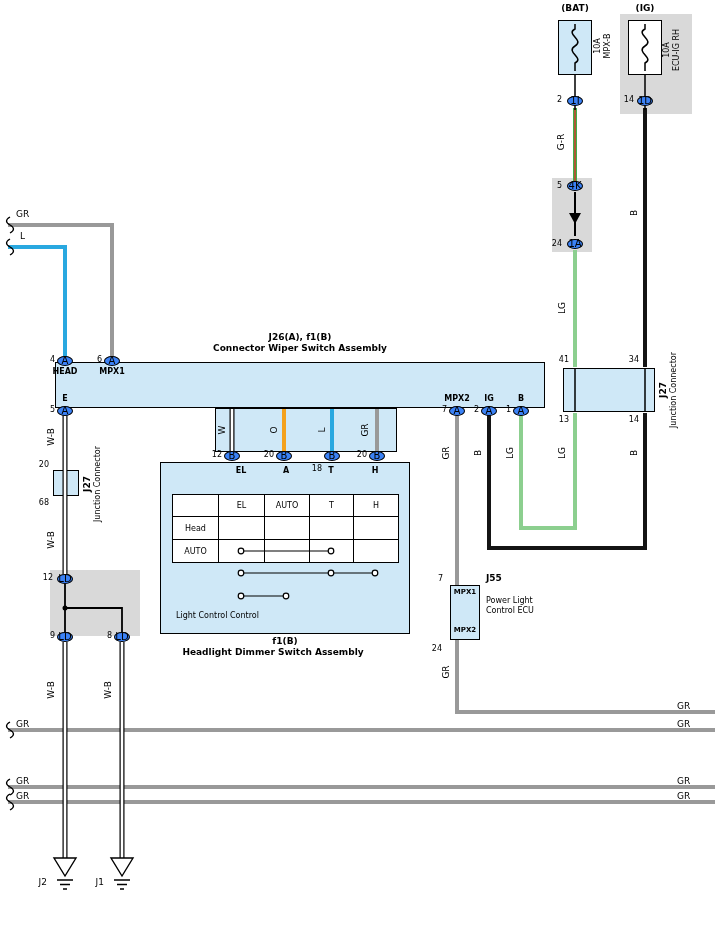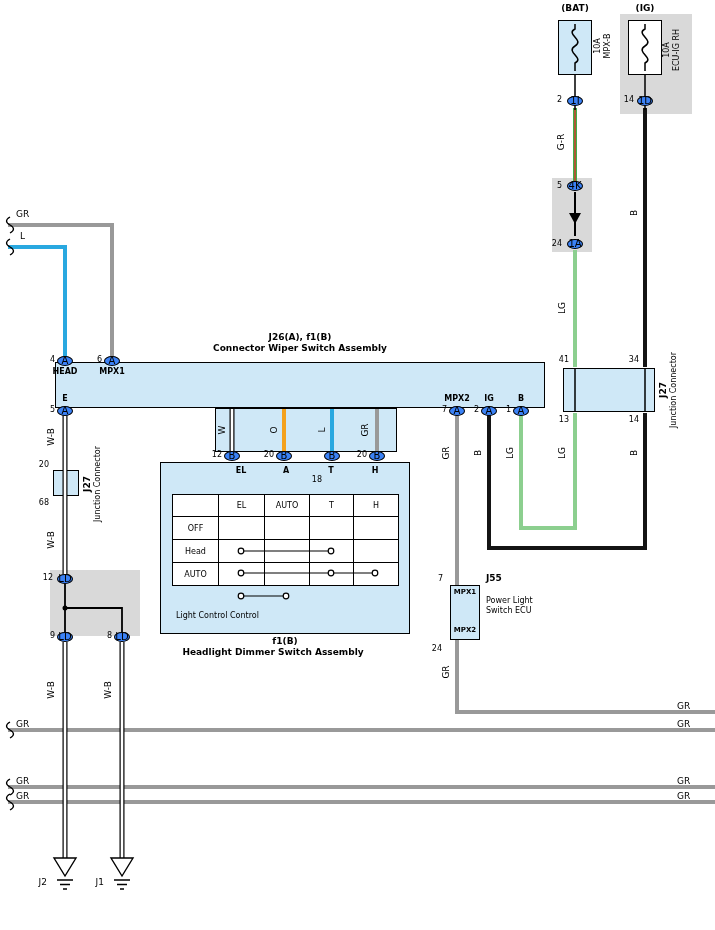--- a/index.html
+++ b/index.html
@@ -57,27 +57,20 @@
       </colgroup>
     <tbody>
         <tr style="height:22px">
       <td></td>
       <td>EL</td>
       <td>AUTO</td>
       <td>T</td>
       <td>H</td>
     </tr>
     <tr style="height:23px">
-      <td>OFF</td>
-      <td></td>
-          <td></td>
-      <td></td>
-          <td></td>
-    </tr>
-    <tr style="height:23px">
       <td>Head</td>
       <td></td>
           <td></td>
       <td></td>
           <td></td>
     </tr>
     <tr style="height:23px">
       <td>AUTO</td>
       <td></td>
           <td></td>
@@ -201,21 +194,21 @@
   <span class="pin r" style="left:546px;top:182px;width:16px">5</span>
   <span class="pin r" style="left:540px;top:240px;width:22px">24</span>
   <span class="pin r" style="left:40px;top:356px;width:15px">4</span>
   <span class="pin r" style="left:87px;top:356px;width:15px">6</span>
   <span class="pin r" style="left:40px;top:406px;width:15px">5</span>
   <span class="pin r" style="left:432px;top:406px;width:15px">7</span>
   <span class="pin r" style="left:464px;top:406px;width:15px">2</span>
   <span class="pin r" style="left:496px;top:406px;width:15px">1</span>
   <span class="pin r" style="left:203px;top:451px;width:19px">12</span>
   <span class="pin r" style="left:255px;top:451px;width:19px">20</span>
-  <span class="pin r" style="left:303px;top:476px;width:19px">18</span>
+  <span class="pin r" style="left:303px;top:465px;width:19px">18</span>
   <span class="pin r" style="left:348px;top:451px;width:19px">20</span>
   <span class="pin r" style="left:554px;top:356px;width:15px">41</span>
   <span class="pin r" style="left:624px;top:356px;width:15px">34</span>
   <span class="pin r" style="left:554px;top:416px;width:15px">13</span>
   <span class="pin r" style="left:624px;top:416px;width:15px">14</span>
   <span class="pin r" style="left:32px;top:461px;width:17px">20</span>
   <span class="pin r" style="left:32px;top:499px;width:17px">68</span>
   <span class="pin r" style="left:426px;top:575px;width:17px">7</span>
   <span class="pin r" style="left:420px;top:645px;width:22px">24</span>
   <span class="pin r" style="left:34px;top:574px;width:19px">12</span>
@@ -255,21 +248,21 @@
     <div>Junction Connector</div>
   </div>
   <div class="vblock" style="left:669px;top:390px">
     <div class="b" style="font-size:9px">J27</div>
     <div>Junction Connector</div>
   </div>
   <span class="cap cap7" style="left:465px;top:589px">MPX1</span>
   <span class="cap cap7" style="left:465px;top:627px">MPX2</span>
   <span class="hl b" style="left:486px;top:574px">J55</span>
   <span class="hl" style="left:486px;top:597px;font-size:8px">Power Light</span>
-  <span class="hl" style="left:486px;top:607px;font-size:8px">Switch ECU</span>
+  <span class="hl" style="left:486px;top:607px;font-size:8px">Control ECU</span>
 
   <span class="hl" style="left:16px;top:210px">GR</span>
   <span class="hl" style="left:20px;top:232px">L</span>
   <span class="vl" style="left:561px;top:142px">G-R</span>
   <span class="vl" style="left:634px;top:213px">B</span>
   <span class="vl" style="left:562px;top:308px">LG</span>
   <span class="vl" style="left:222px;top:430px">W</span>
   <span class="vl" style="left:274px;top:430px">O</span>
   <span class="vl" style="left:322px;top:430px">L</span>
   <span class="vl" style="left:365px;top:430px">GR</span>

